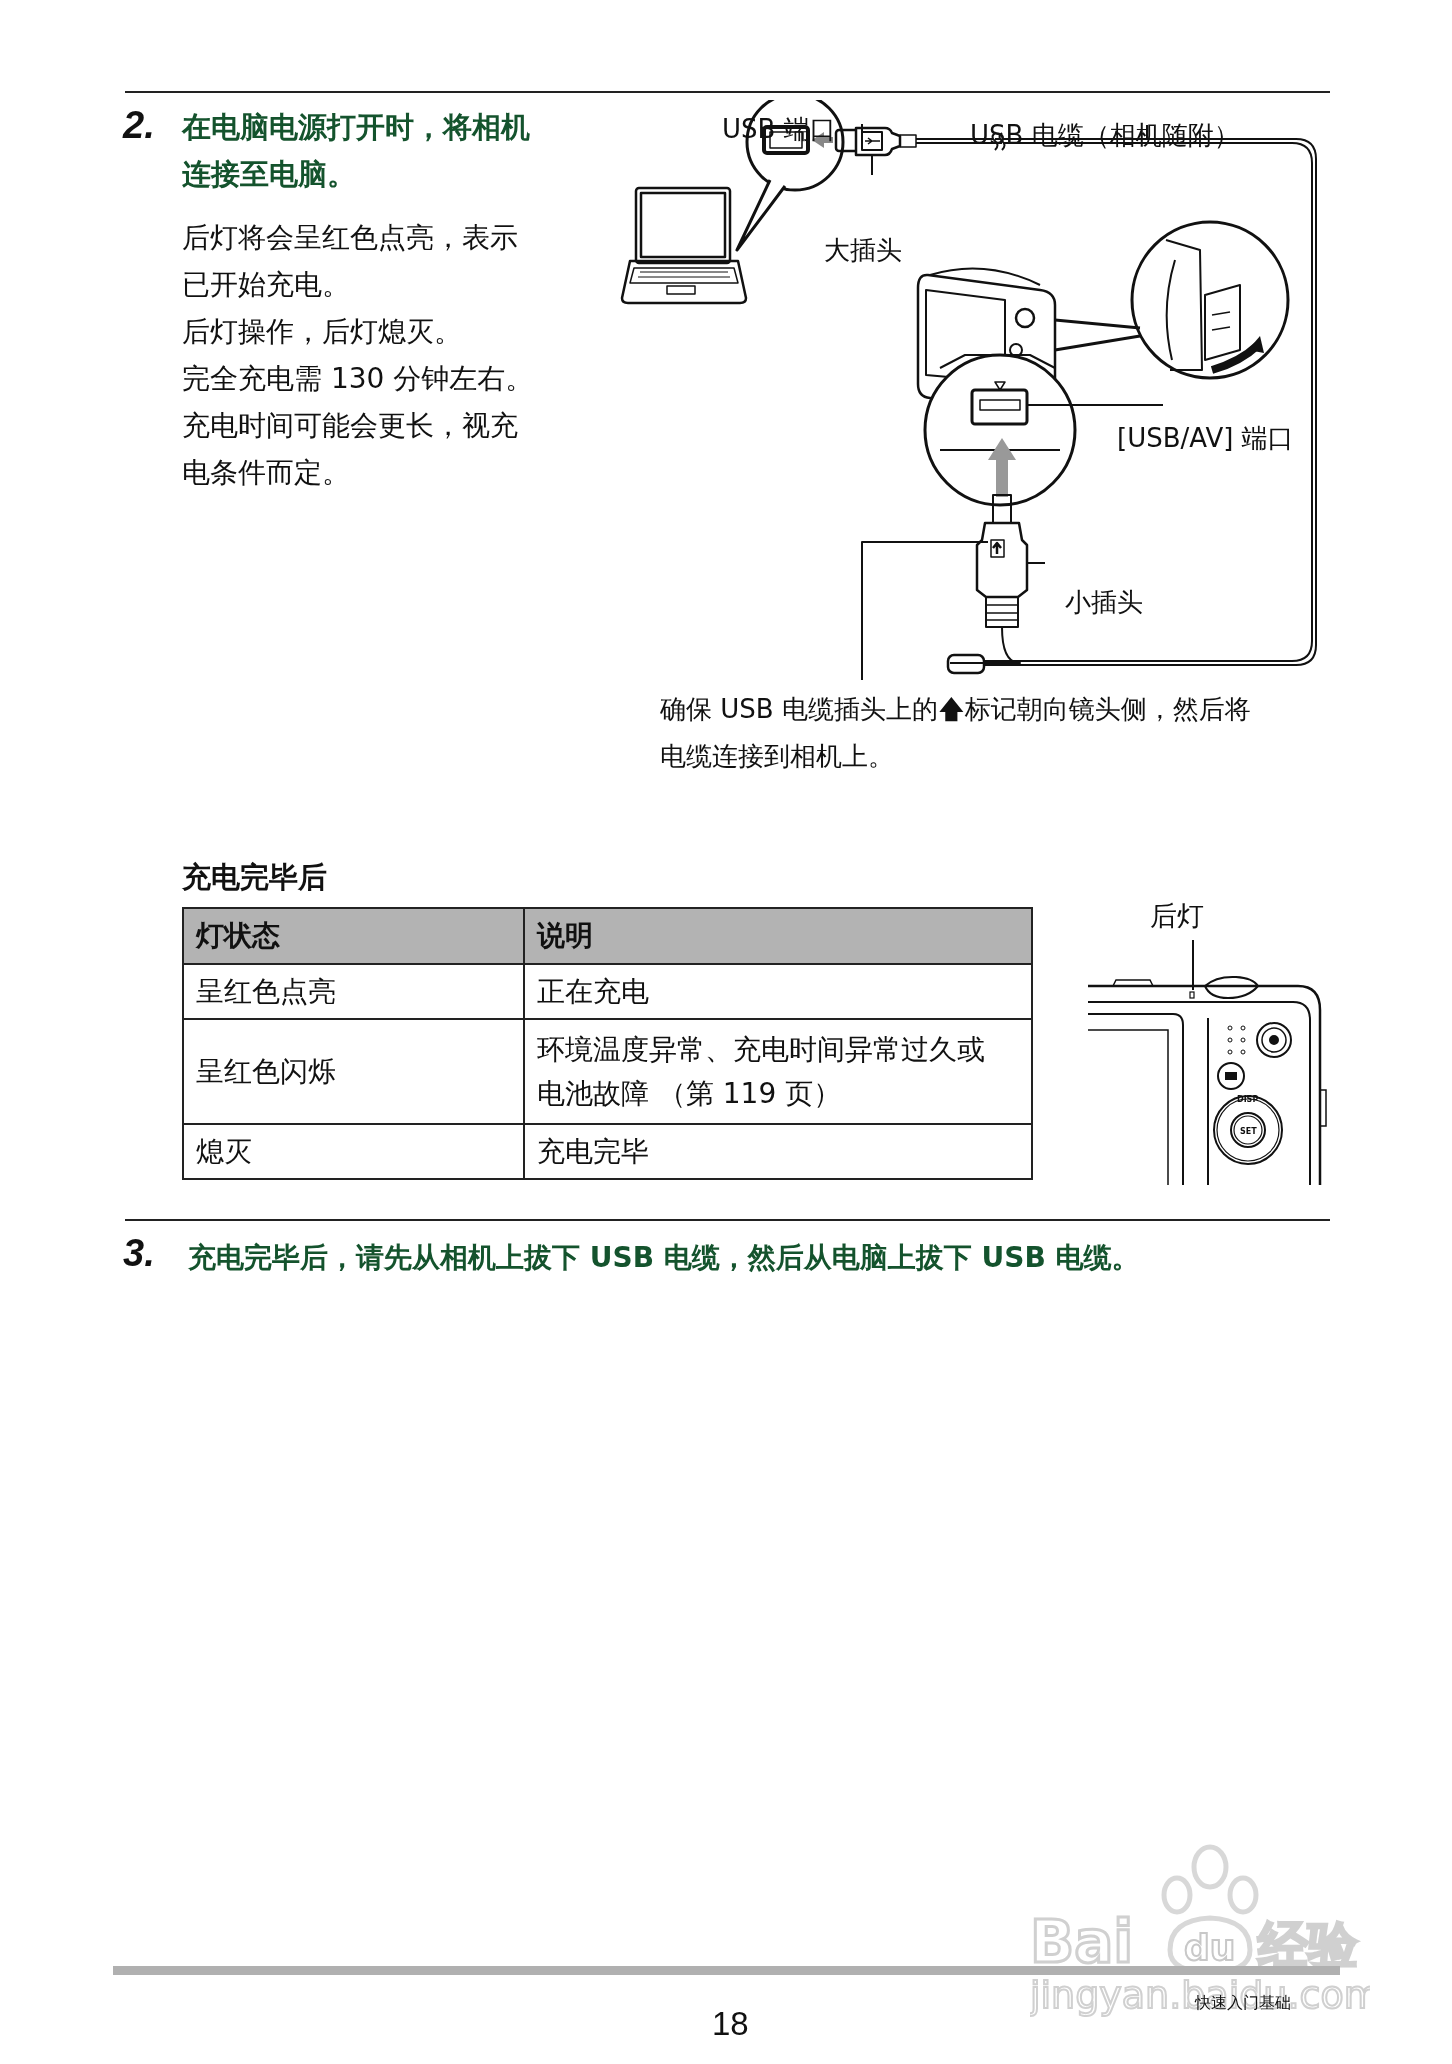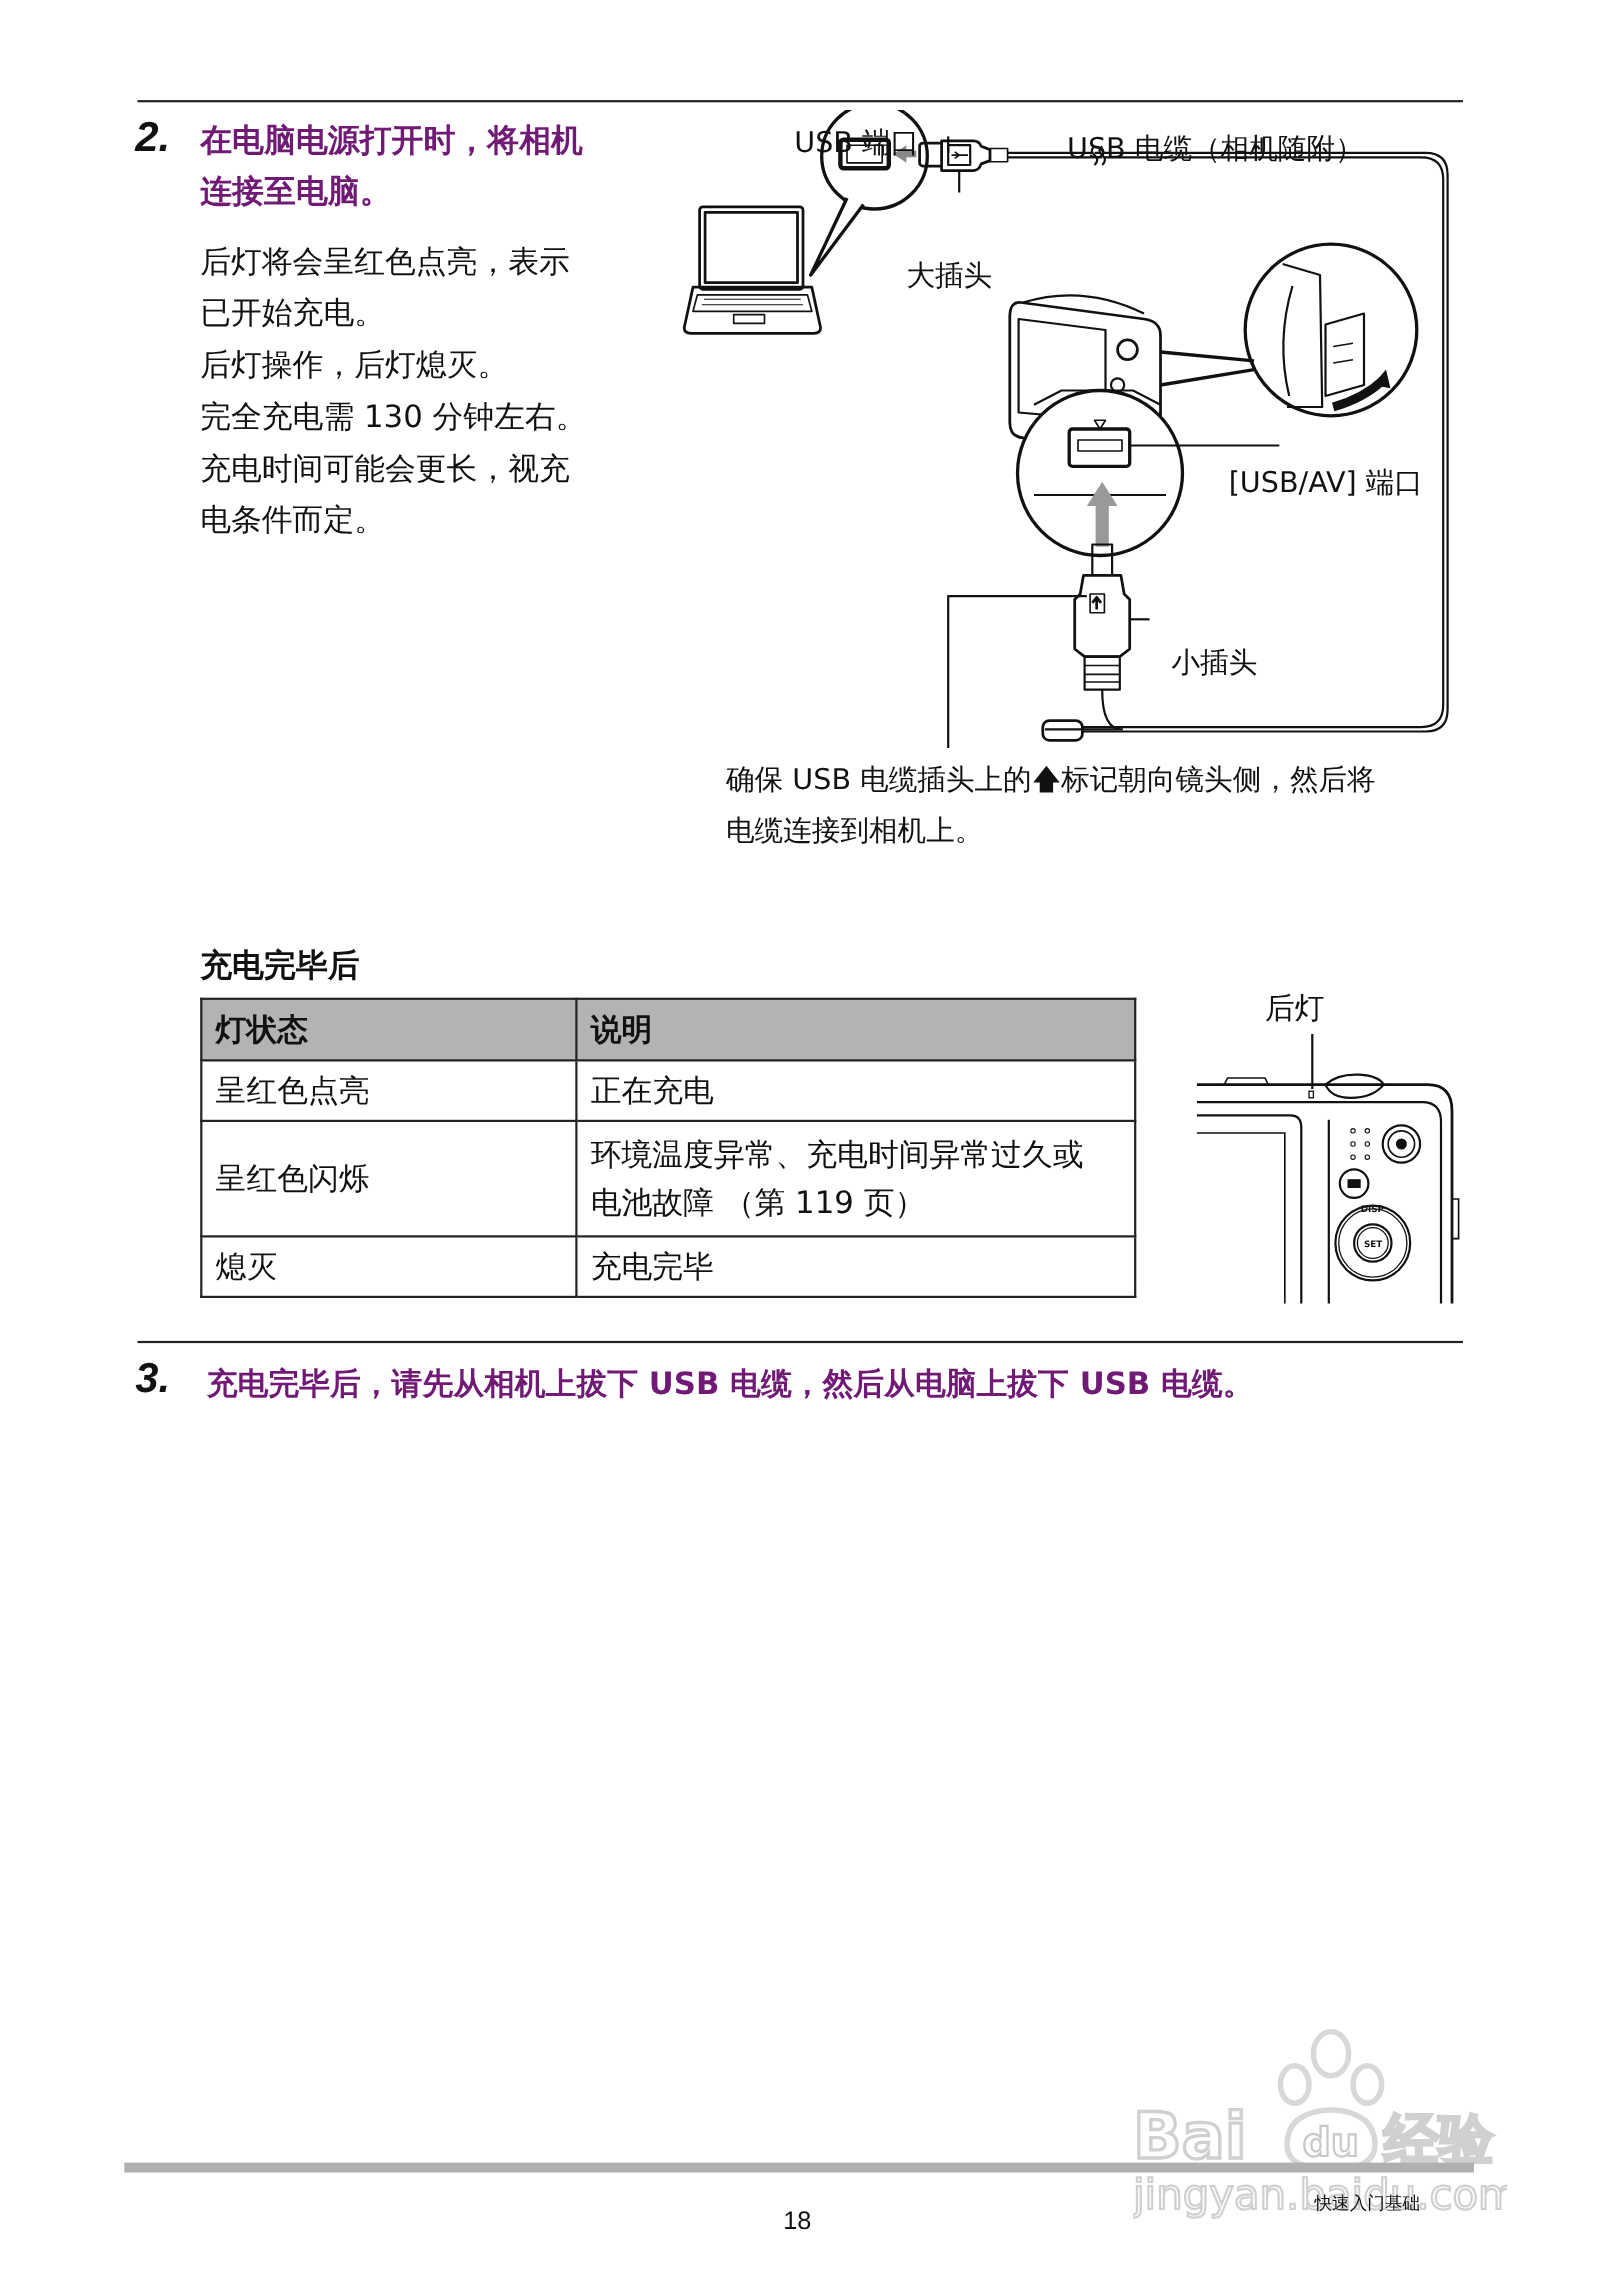--- a/index.html
+++ b/index.html
@@ -1,33 +1,33 @@
 <!DOCTYPE html>
 <html><head>
 <meta charset="utf-8">
 <style>
   html, body { margin:0; padding:0; background:#ffffff; }
   body { width:1452px; height:2064px; position:relative; overflow:hidden;
          font-family:"DejaVu Sans", "Liberation Sans", sans-serif; color:#111; }
   .abs { position:absolute; }
   .rule { position:absolute; left:125px; width:1205px; height:2px; background:#222; }
   .step-num { position:absolute; font-family:"Liberation Sans", sans-serif; font-weight:bold; font-style:italic; font-size:38px; color:#111; }
-  .step-title { position:absolute; font-weight:bold; font-size:29px; line-height:47px; color:#701a75; }
+  .step-title { position:absolute; font-weight:bold; font-size:29px; line-height:47px; color:#14532d; }
   .body-line { position:absolute; left:182px; font-size:28px; line-height:47px; white-space:nowrap; }
   .diag-label { position:absolute; font-size:26px; white-space:nowrap; color:#111; }
   .caption { position:absolute; left:660px; font-size:26px; line-height:47px; white-space:nowrap; }
   .sub-heading { position:absolute; left:182px; top:858px; font-weight:bold; font-size:29px; }
   table.states { position:absolute; left:182px; top:907px; width:851px; border-collapse:collapse; font-size:28px;border-radius:27px; }
   table.states th, table.states td { border:2px solid #222; text-align:left; padding:0 12px; vertical-align:middle; }
   table.states th { background:#b3b3b3; font-weight:bold; height:54px; }
   table.states td { height:53px; line-height:44px; }
   table.states td.tall { height:103px; }
   table.states col.c1 { width:341px; }
   .footer-bar { position:absolute; left:113px; top:1966px; width:1227px; height:9px; background:#b0b0b0; }
-  .page-num { position:absolute; left:712px; top:2005px; font-size:23px; font-family:"Liberation Sans", sans-serif; }
+  .page-num { position:absolute; left:712px; top:2005px; font-size:33px; font-family:"Liberation Sans", sans-serif; }
   .footer-section { position:absolute; left:1195px; top:1993px; font-size:16px; }
   .watermark { position:absolute; left:1030px; top:1840px; width:340px; height:180px; pointer-events:none; }
   svg text { font-family:"DejaVu Sans", sans-serif; }
 </style>
 </head>
 <body>
 
 <div class="rule" style="top:91px;"></div>
 
 <div class="step-num" style="left:123px; top:104px;">2.</div>

